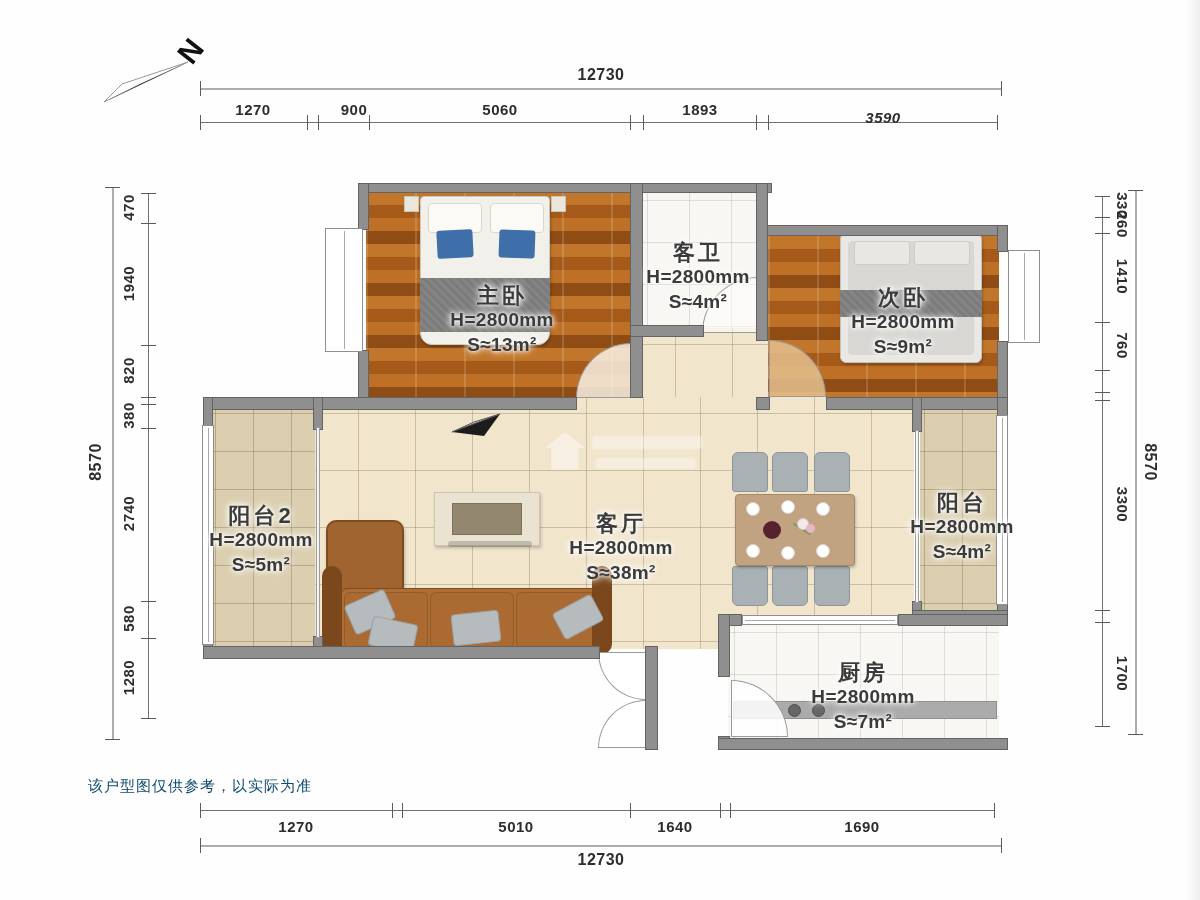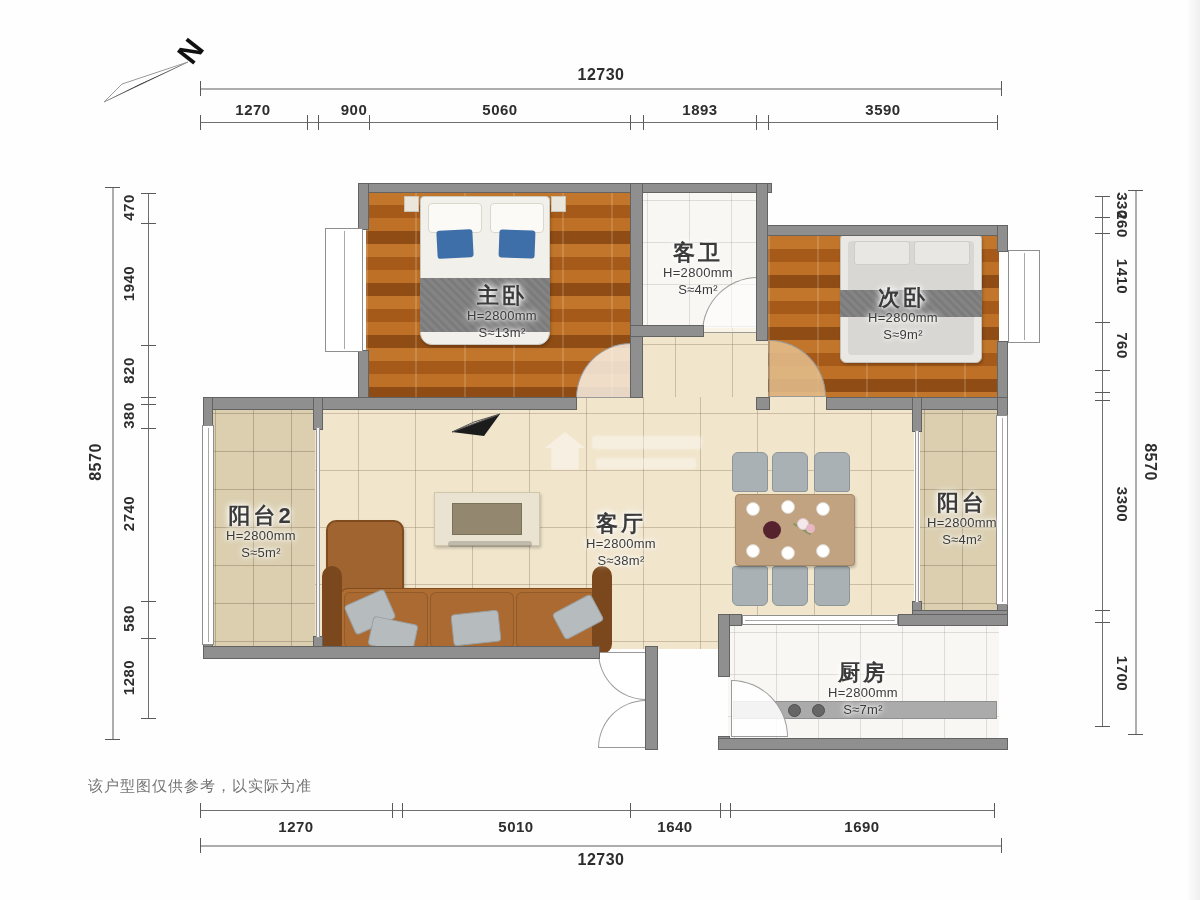--- a/index.html
+++ b/index.html
@@ -31,33 +31,33 @@
   .win-h::after{content:"";position:absolute;top:50%;left:2px;right:2px;height:1px;background:#a9a9a9;}
   .slide{position:absolute;background:#f5f5f5;border:1px solid #9a9a9a;box-sizing:border-box;z-index:42;}
   .door{position:absolute;border:1px solid #9a9a9a;box-sizing:border-box;z-index:30;}
   
   .furn{position:absolute;z-index:20;box-sizing:border-box;}
   .shadow{box-shadow:1px 2px 3px rgba(0,0,0,.22);}
   
   .room-label{position:absolute;z-index:60;display:flex;flex-direction:column;align-items:center;
     color:#3b3b3b;text-shadow:0 0 3px #fff,0 0 6px #fff,0 0 8px #fff;}
   .room-name{font-size:22px;font-weight:700;letter-spacing:3px;line-height:1.15;}
-  .room-sub{font-size:13px;font-weight:400;line-height:1.3;letter-spacing:.3px;}
+  .room-sub{font-size:19px;font-weight:700;line-height:1.3;letter-spacing:.3px;}
   
   .dim{position:absolute;z-index:5;background:#6f6f6f;}
   .dim-light{background:#adadad;}
   .tick-v{position:absolute;width:1px;height:15px;background:#5a5a5a;z-index:6;}
   .tick-h{position:absolute;height:1px;width:15px;background:#5a5a5a;z-index:6;}
   .dim-num{position:absolute;z-index:7;font-size:15px;font-weight:600;color:#2d2d2d;
     text-align:center;letter-spacing:.5px;}
   .dim-total{font-size:16px;}
   .rot-l{transform:rotate(-90deg);}
   .rot-r{transform:rotate(90deg);}
   
-  .disclaimer{position:absolute;z-index:80;font-size:15px;color:#737373;letter-spacing:1px;}
+  .disclaimer{position:absolute;z-index:80;font-size:15px;color:#0c4a6e;letter-spacing:1px;}
   .wm{position:absolute;z-index:70;opacity:.5;filter:blur(1px);}
   .edge-shade{position:absolute;right:0;top:0;width:14px;height:900px;
     background:linear-gradient(90deg,rgba(0,0,0,0),rgba(0,0,0,.06));z-index:90;}
 </style>
 </head>
 <body>
 
 <div id="stage">
 
   <svg class="abs" style="left:88px;top:32px;width:130px;height:90px;z-index:80;" viewBox="0 0 130 90">
@@ -78,21 +78,21 @@
   <div class="tick-v" style="left:369px;top:115px;"></div>
   <div class="tick-v" style="left:630px;top:115px;"></div>
   <div class="tick-v" style="left:643px;top:115px;"></div>
   <div class="tick-v" style="left:756px;top:115px;"></div>
   <div class="tick-v" style="left:768px;top:115px;"></div>
   <div class="tick-v" style="left:997px;top:115px;"></div>
   <div class="dim-num" style="left:213px;top:101px;width:80px;">1270</div>
   <div class="dim-num" style="left:314px;top:101px;width:80px;">900</div>
   <div class="dim-num" style="left:460px;top:101px;width:80px;">5060</div>
   <div class="dim-num" style="left:660px;top:101px;width:80px;">1893</div>
-  <div class="dim-num" style="left:843px;top:101px;width:80px;">3590</div>
+  <div class="dim-num" style="left:843px;top:109px;width:80px;font-style:italic;">3590</div>
 
   <div class="dim" style="left:200px;top:810px;width:795px;height:1px;"></div>
   <div class="tick-v" style="left:200px;top:803px;"></div>
   <div class="tick-v" style="left:392px;top:803px;"></div>
   <div class="tick-v" style="left:402px;top:803px;"></div>
   <div class="tick-v" style="left:630px;top:803px;"></div>
   <div class="tick-v" style="left:720px;top:803px;"></div>
   <div class="tick-v" style="left:730px;top:803px;"></div>
   <div class="tick-v" style="left:994px;top:803px;"></div>
   <div class="dim-num" style="left:256px;top:818px;width:80px;">1270</div>

